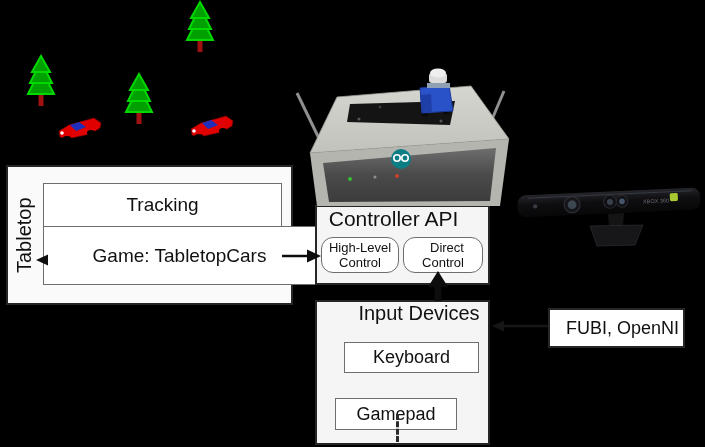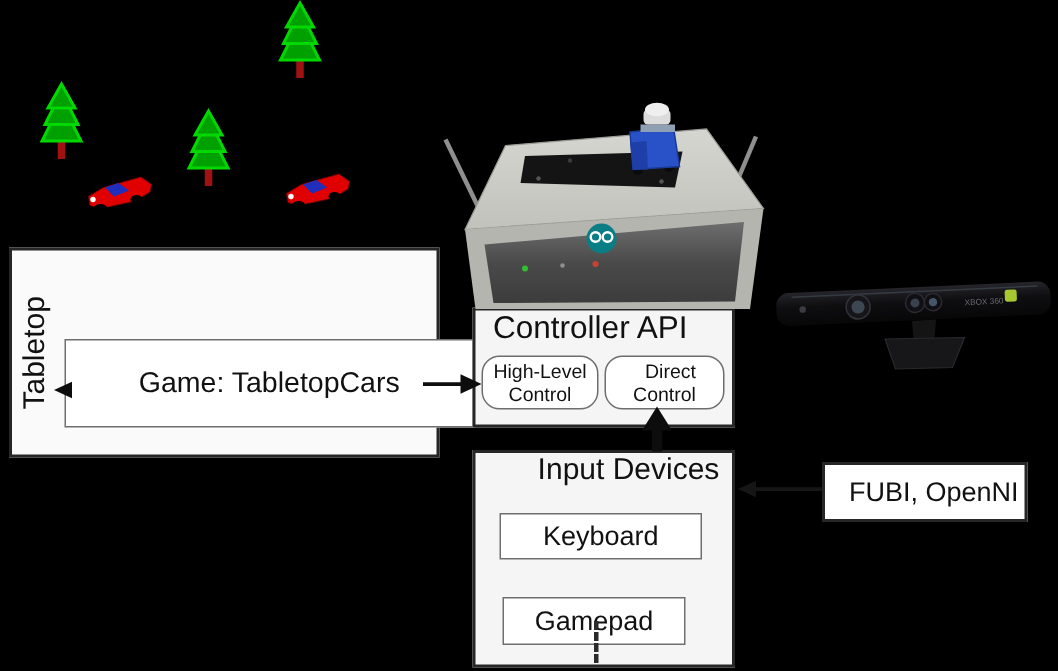--- a/index.html
+++ b/index.html
@@ -14,21 +14,21 @@
                   writing-mode:vertical-rl;transform:rotate(180deg);font-size:20px;}
   #tracking-box{left:43px;top:183px;width:239px;height:44px;font-size:19px;}
   #game-box{left:43px;top:226px;width:273px;height:59px;font-size:19px;}
   #tabletop-panel{left:6px;top:165px;width:287px;height:140px;background:#fafafa;}
   #controller-panel{left:315px;top:205px;width:175px;height:80px;}
   #controller-title{left:315px;top:207px;width:157px;font-size:21px;}
   #hl-box{left:321px;top:237px;width:78px;height:36px;}
   #direct-box{left:403px;top:237px;width:80px;height:36px;text-align:right;}
   #input-panel{left:315px;top:300px;width:175px;height:145px;}
   #input-title{left:315px;top:302px;width:175px;font-size:20px;padding-left:33px;}
-  #keyboard-box{left:333px;top:342px;width:135px;height:31px;font-size:18px;}
+  #keyboard-box{left:344px;top:342px;width:135px;height:31px;font-size:18px;}
   #gamepad-box{left:335px;top:398px;width:122px;height:32px;font-size:18px;}
   #more-dots{left:396px;top:414px;height:28px;width:0;border-left:3px dashed #2b2b2b;}
   #fubi-box{left:548px;top:308px;width:137px;height:40px;font-size:18px;}
   svg{display:block;}
   #connectors{left:0;top:0;pointer-events:none;}
 </style>
 </head>
 <body>
 
 <div id="canvas">
@@ -52,20 +52,23 @@
     </defs>
     <use href="#tree" x="184" y="2"></use>
     <use href="#tree" x="25" y="56"></use>
     <use href="#tree" x="123" y="74"></use>
     <use href="#car" x="58" y="112"></use>
     <use href="#car" x="190" y="110"></use>
   </svg>
 
   <div class="abs panel" id="tabletop-panel"></div>
   <div class="abs" id="tabletop-label">Tabletop</div>
+  <div class="abs ibox" id="tracking-box">
+    <span>Tracking</span>
+  </div>
   <div class="abs ibox" id="game-box">
     <span>Game: TabletopCars</span>
   </div>
 
   <div class="abs panel" id="controller-panel"></div>
   <div class="abs title" id="controller-title">Controller API</div>
   <div class="abs ibox two-line" id="hl-box">
     <span>
       <span>High-Level</span><br>
       <span>Control</span>

